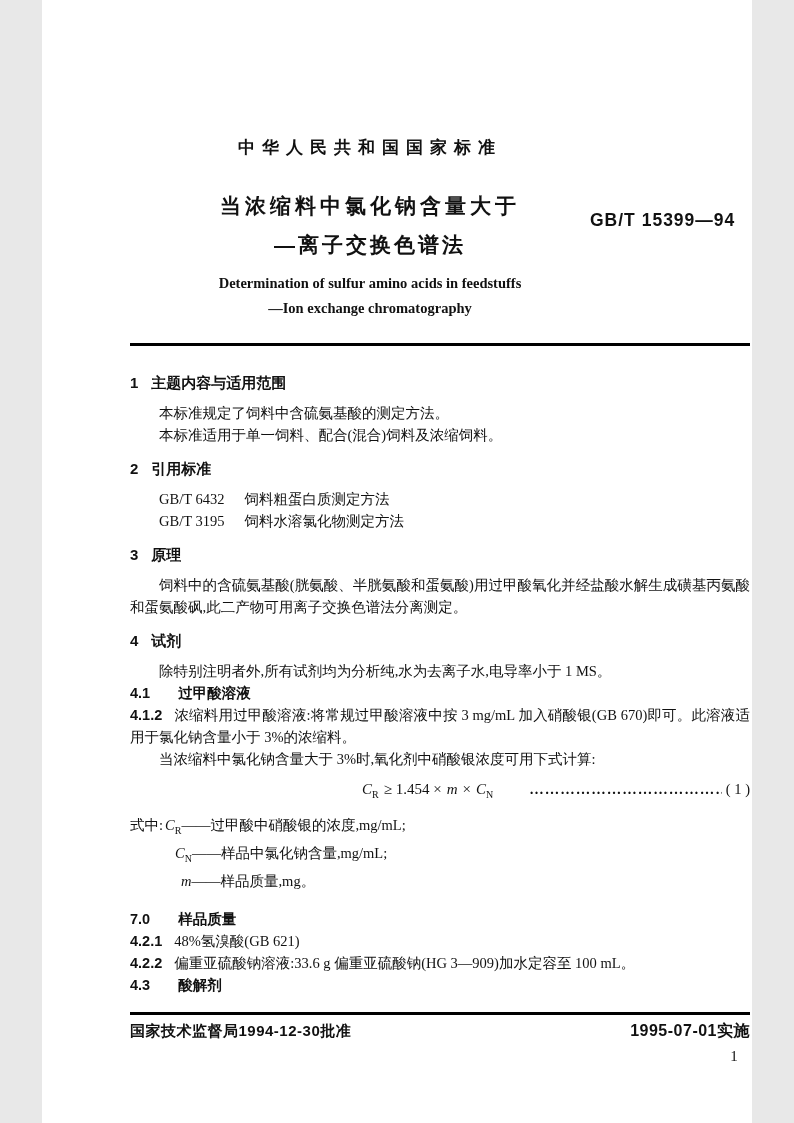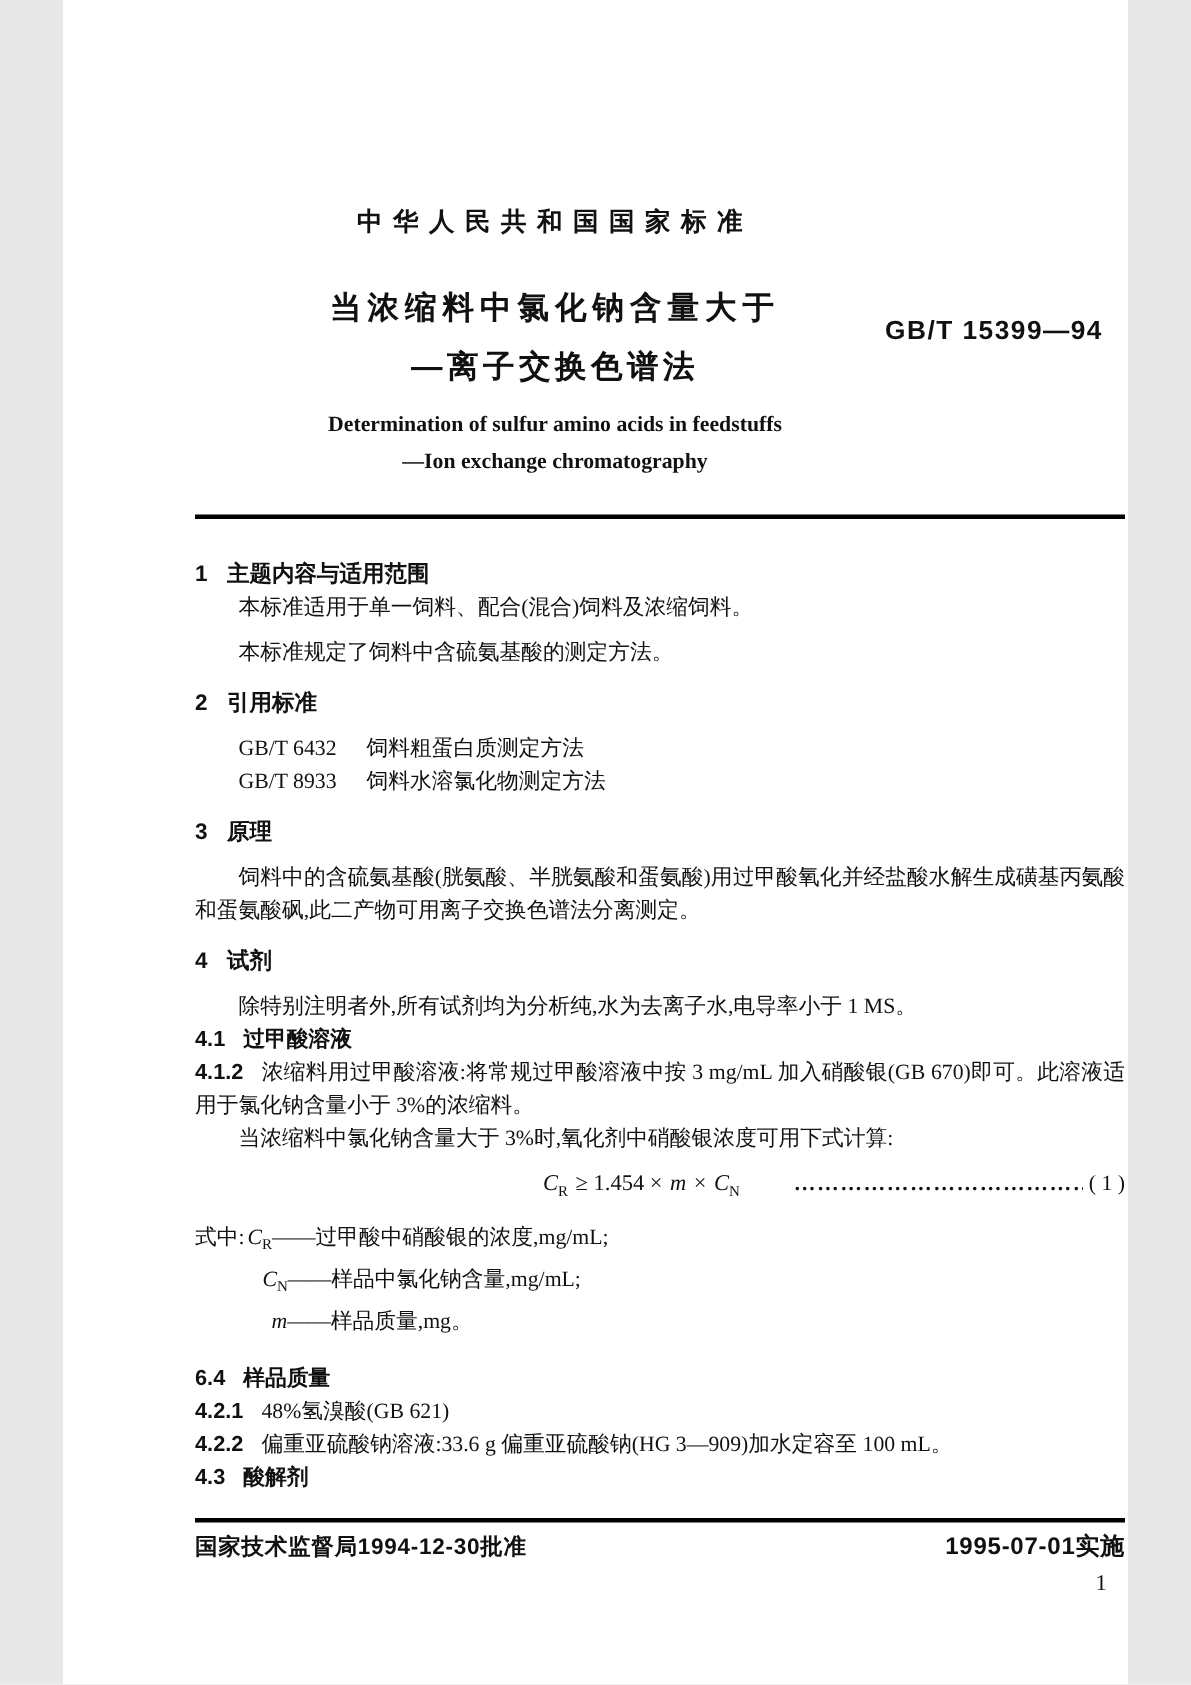--- a/index.html
+++ b/index.html
@@ -23,21 +23,21 @@
     font-weight:bold;font-size:17.5px;letter-spacing:1px;white-space:nowrap;}
   .rule-top{position:absolute;left:88px;top:343px;width:620px;height:3px;background:#000;}
   
   .content{position:absolute;left:88px;top:368px;width:620px;
     font-size:14.5px;line-height:22px;text-align:justify;}
   .sec-h{font-family:"Liberation Sans","DejaVu Sans",sans-serif;font-weight:bold;
     font-size:15px;margin-top:12px;}
   .sec-h .h-num{margin-right:13px;}
   .sub-h{font-family:"Liberation Sans","DejaVu Sans",sans-serif;font-weight:bold;
     font-size:14.5px;}
-  .sub-h .h-num{margin-right:12px;}
+  .sub-h .h-num{margin-right:28px;}
   p{margin:0;}
   .p-indent{text-indent:2em;margin-top:8px;}
   .p-flow{margin-top:0;}
   .p-num{font-family:"Liberation Sans","DejaVu Sans",sans-serif;font-weight:bold;
     margin-right:12px;}
   .ref-line{text-indent:2em;}
   .ref-line.first{margin-top:8px;}
   .ref-code{margin-right:20px;}
   .mt10{margin-top:10px;}
   
@@ -78,31 +78,31 @@
     <div class="title-en2">—Ion exchange chromatography</div>
   </div>
   <div class="std-no">GB/T 15399—94</div>
   <div class="rule-top"></div>
 
   <div class="content">
 
     <div class="sec-h" style="margin-top:4px;">
       <span class="h-num">1</span><span>主题内容与适用范围</span>
     </div>
+    <p class="p-indent">本标准规定了饲料中含硫氨基酸的测定方法。</p>
     <p class="p-indent" style="margin-top:0;">本标准适用于单一饲料、配合(混合)饲料及浓缩饲料。</p>
-    <p class="p-indent">本标准规定了饲料中含硫氨基酸的测定方法。</p>
 
     <div class="sec-h">
       <span class="h-num">2</span><span>引用标准</span>
     </div>
     <p class="ref-line first">
       <span class="ref-code">GB/T 6432</span><span>饲料粗蛋白质测定方法</span>
     </p>
     <p class="ref-line">
-      <span class="ref-code">GB/T 8933</span><span>饲料水溶氯化物测定方法</span>
+      <span class="ref-code">GB/T 3195</span><span>饲料水溶氯化物测定方法</span>
     </p>
 
     <div class="sec-h">
       <span class="h-num">3</span><span>原理</span>
     </div>
     <p class="p-indent">饲料中的含硫氨基酸(胱氨酸、半胱氨酸和蛋氨酸)用过甲酸氧化并经盐酸水解生成磺基丙氨酸和蛋氨酸砜,此二产物可用离子交换色谱法分离测定。</p>
 
     <div class="sec-h">
       <span class="h-num">4</span><span>试剂</span>
     </div>
@@ -127,21 +127,21 @@
       <span class="where-prefix">式中:</span><span class="f-var">C</span><sub class="f-sub">R</sub><span>——</span><span>过甲酸中硝酸银的浓度,mg/mL;</span>
     </div>
     <div class="where-line l2">
       <span class="f-var">C</span><sub class="f-sub">N</sub><span>——</span><span>样品中氯化钠含量,mg/mL;</span>
     </div>
     <div class="where-line l3">
       <span class="f-var">m</span><sub class="f-sub"></sub><span>——</span><span>样品质量,mg。</span>
     </div>
 
     <div class="sub-h mt10">
-      <span class="h-num">6.4</span><span>样品质量</span>
+      <span class="h-num">7.0</span><span>样品质量</span>
     </div>
     <p class="p-flow">
       <span class="p-num">4.2.1</span><span>48%氢溴酸(GB 621)</span>
     </p>
     <p class="p-flow">
       <span class="p-num">4.2.2</span><span>偏重亚硫酸钠溶液:33.6 g 偏重亚硫酸钠(HG 3—909)加水定容至 100 mL。</span>
     </p>
     <div class="sub-h" style="margin-top:0;">
       <span class="h-num">4.3</span><span>酸解剂</span>
     </div>

